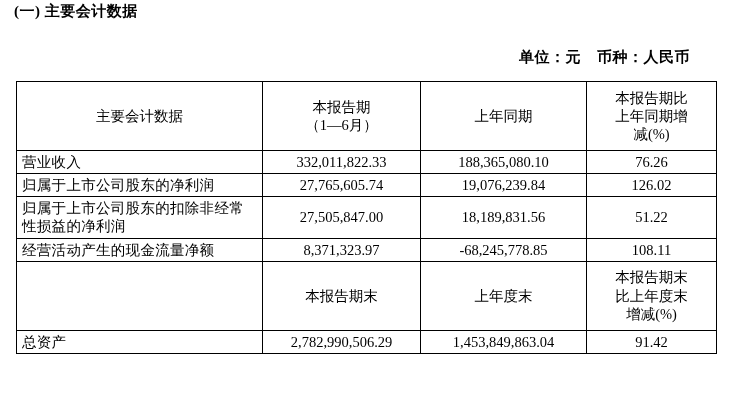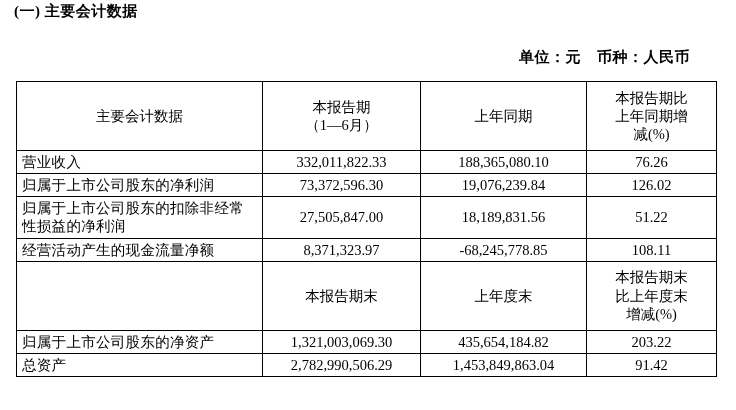--- a/index.html
+++ b/index.html
@@ -123,21 +123,21 @@
 
       <tr>
         <td class="rowlabel">营业收入</td>
         <td class="num">332,011,822.33</td>
         <td class="num">188,365,080.10</td>
         <td class="num">76.26</td>
       </tr>
 
       <tr>
         <td class="rowlabel">归属于上市公司股东的净利润</td>
-        <td class="num">73,372,596.30</td>
+        <td class="num">27,765,605.74</td>
         <td class="num">19,076,239.84</td>
         <td class="num">126.02</td>
       </tr>
 
       <tr>
         <td class="rowlabel two-line">归属于上市公司股东的扣除非经常性损益的净利润</td>
         <td class="num">27,505,847.00</td>
         <td class="num">18,189,831.56</td>
         <td class="num">51.22</td>
       </tr>
@@ -159,26 +159,20 @@
         <td class="head">
           <span class="l1">上年度末</span>
         </td>
         <td class="head small-head">
           <span class="l1">本报告期末</span>
           <span class="l2">比上年度末</span>
           <span class="l3">增减(%)</span>
         </td>
       </tr>
 
-      <tr>
-        <td class="rowlabel">归属于上市公司股东的净资产</td>
-        <td class="num">1,321,003,069.30</td>
-        <td class="num">435,654,184.82</td>
-        <td class="num">203.22</td>
-      </tr>
 
       <tr>
         <td class="rowlabel">总资产</td>
         <td class="num">2,782,990,506.29</td>
         <td class="num">1,453,849,863.04</td>
         <td class="num">91.42</td>
       </tr>
     </tbody>
   </table>
 

